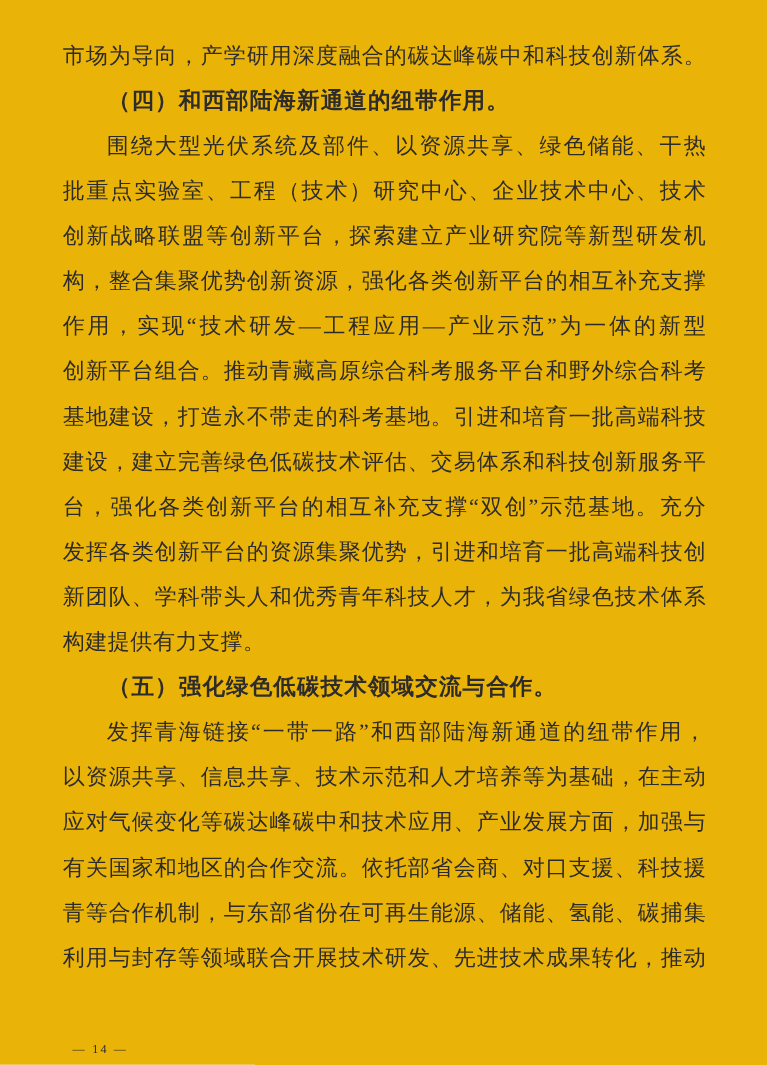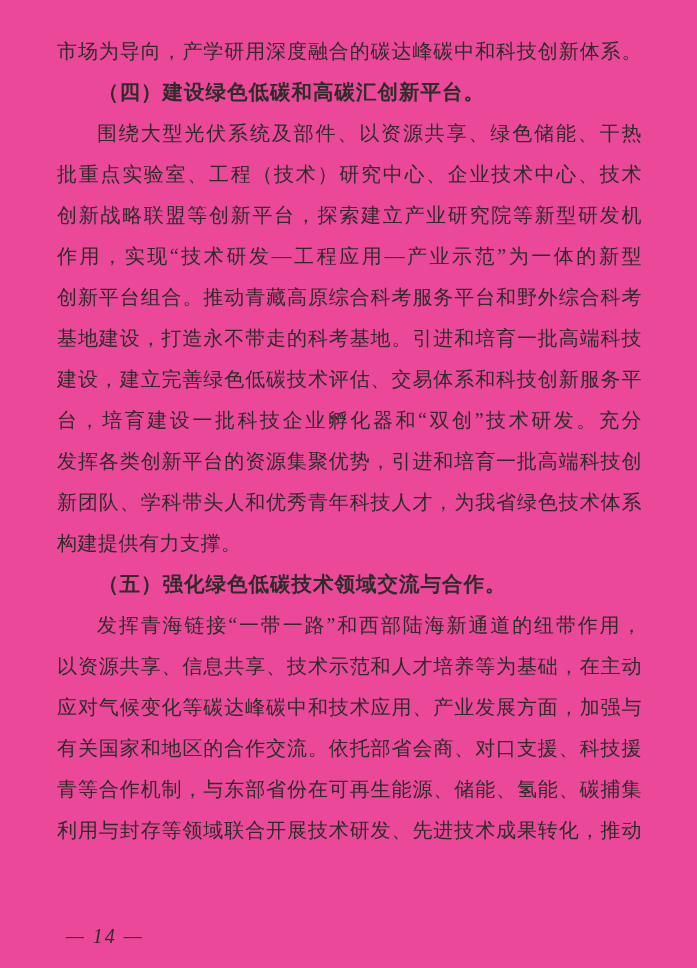--- a/index.html
+++ b/index.html
@@ -5,21 +5,21 @@
   html, body {
     margin: 0;
     padding: 0;
     background: #e8e8e8;
   }
   .page {
     position: relative;
     width: 697px;
     height: 968px;
     margin: 0 auto;
-    background: #ec4899;
+    background: #eab308;
     overflow: hidden;
     font-family: "Liberation Serif", "DejaVu Serif", serif;
     color: #2e2c2b;
   }
   .doc-body {
     position: absolute;
     left: 57px;
     right: 55px;
     top: 31px;
   }
@@ -41,42 +41,42 @@
     text-indent: 2em;
   }
   .line.heading {
     font-weight: bold;
     font-size: 20.5px;
     letter-spacing: 1px;
   }
   .page-number {
     position: absolute;
     left: 66px;
-    bottom: 20px;
-    font-size: 20px;
+    bottom: 8px;
+    font-size: 11px;
     letter-spacing: 2px;
     color: #2e2c2b;
-    font-style: italic;
   }
 </style>
 </head>
 <body>
 
 <div class="page">
   <div class="doc-body">
       <div class="line body justify">市场为导向，产学研用深度融合的碳达峰碳中和科技创新体系。</div>
-      <div class="line heading indent">（四）建设绿色低碳和高碳汇创新平台。</div>
+      <div class="line heading indent">（四）和西部陆海新通道的纽带作用。</div>
       <div class="line body justify indent">围绕大型光伏系统及部件、以资源共享、绿色储能、干热</div>
       <div class="line body justify">批重点实验室、工程（技术）研究中心、企业技术中心、技术</div>
       <div class="line body justify">创新战略联盟等创新平台，探索建立产业研究院等新型研发机</div>
+      <div class="line body justify">构，整合集聚优势创新资源，强化各类创新平台的相互补充支撑</div>
       <div class="line body justify">作用，实现“技术研发—工程应用—产业示范”为一体的新型</div>
       <div class="line body justify">创新平台组合。推动青藏高原综合科考服务平台和野外综合科考</div>
       <div class="line body justify">基地建设，打造永不带走的科考基地。引进和培育一批高端科技创</div>
       <div class="line body justify">建设，建立完善绿色低碳技术评估、交易体系和科技创新服务平</div>
-      <div class="line body justify">台，培育建设一批科技企业孵化器和“双创”技术研发。充分</div>
+      <div class="line body justify">台，强化各类创新平台的相互补充支撑“双创”示范基地。充分</div>
       <div class="line body justify">发挥各类创新平台的资源集聚优势，引进和培育一批高端科技创</div>
       <div class="line body justify">新团队、学科带头人和优秀青年科技人才，为我省绿色技术体系</div>
       <div class="line body">构建提供有力支撑。</div>
       <div class="line heading indent">（五）强化绿色低碳技术领域交流与合作。</div>
       <div class="line body justify indent">发挥青海链接“一带一路”和西部陆海新通道的纽带作用，</div>
       <div class="line body justify">以资源共享、信息共享、技术示范和人才培养等为基础，在主动</div>
       <div class="line body justify">应对气候变化等碳达峰碳中和技术应用、产业发展方面，加强与</div>
       <div class="line body justify">有关国家和地区的合作交流。依托部省会商、对口支援、科技援</div>
       <div class="line body justify">青等合作机制，与东部省份在可再生能源、储能、氢能、碳捕集</div>
       <div class="line body justify">利用与封存等领域联合开展技术研发、先进技术成果转化，推动</div>

